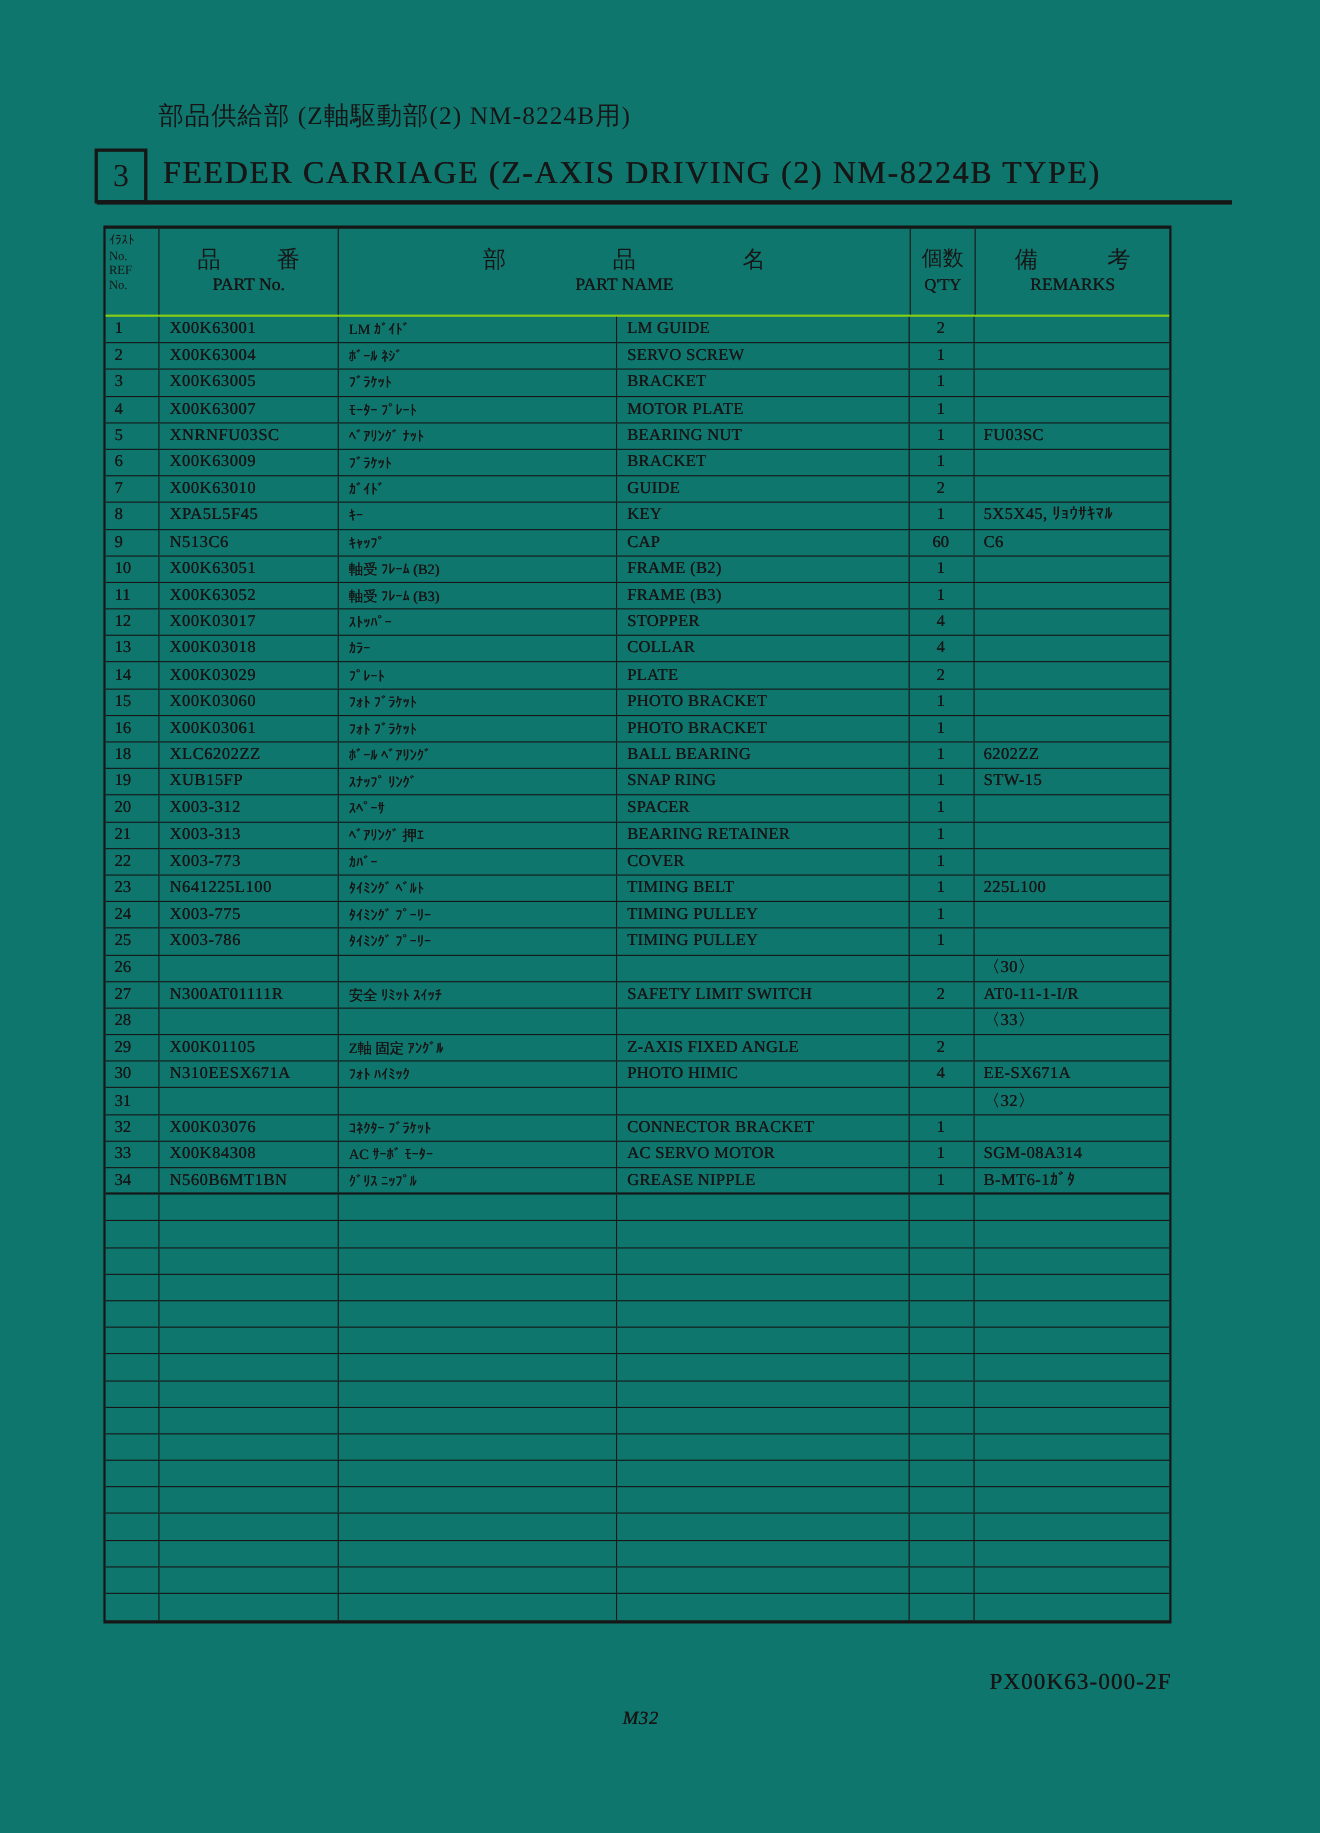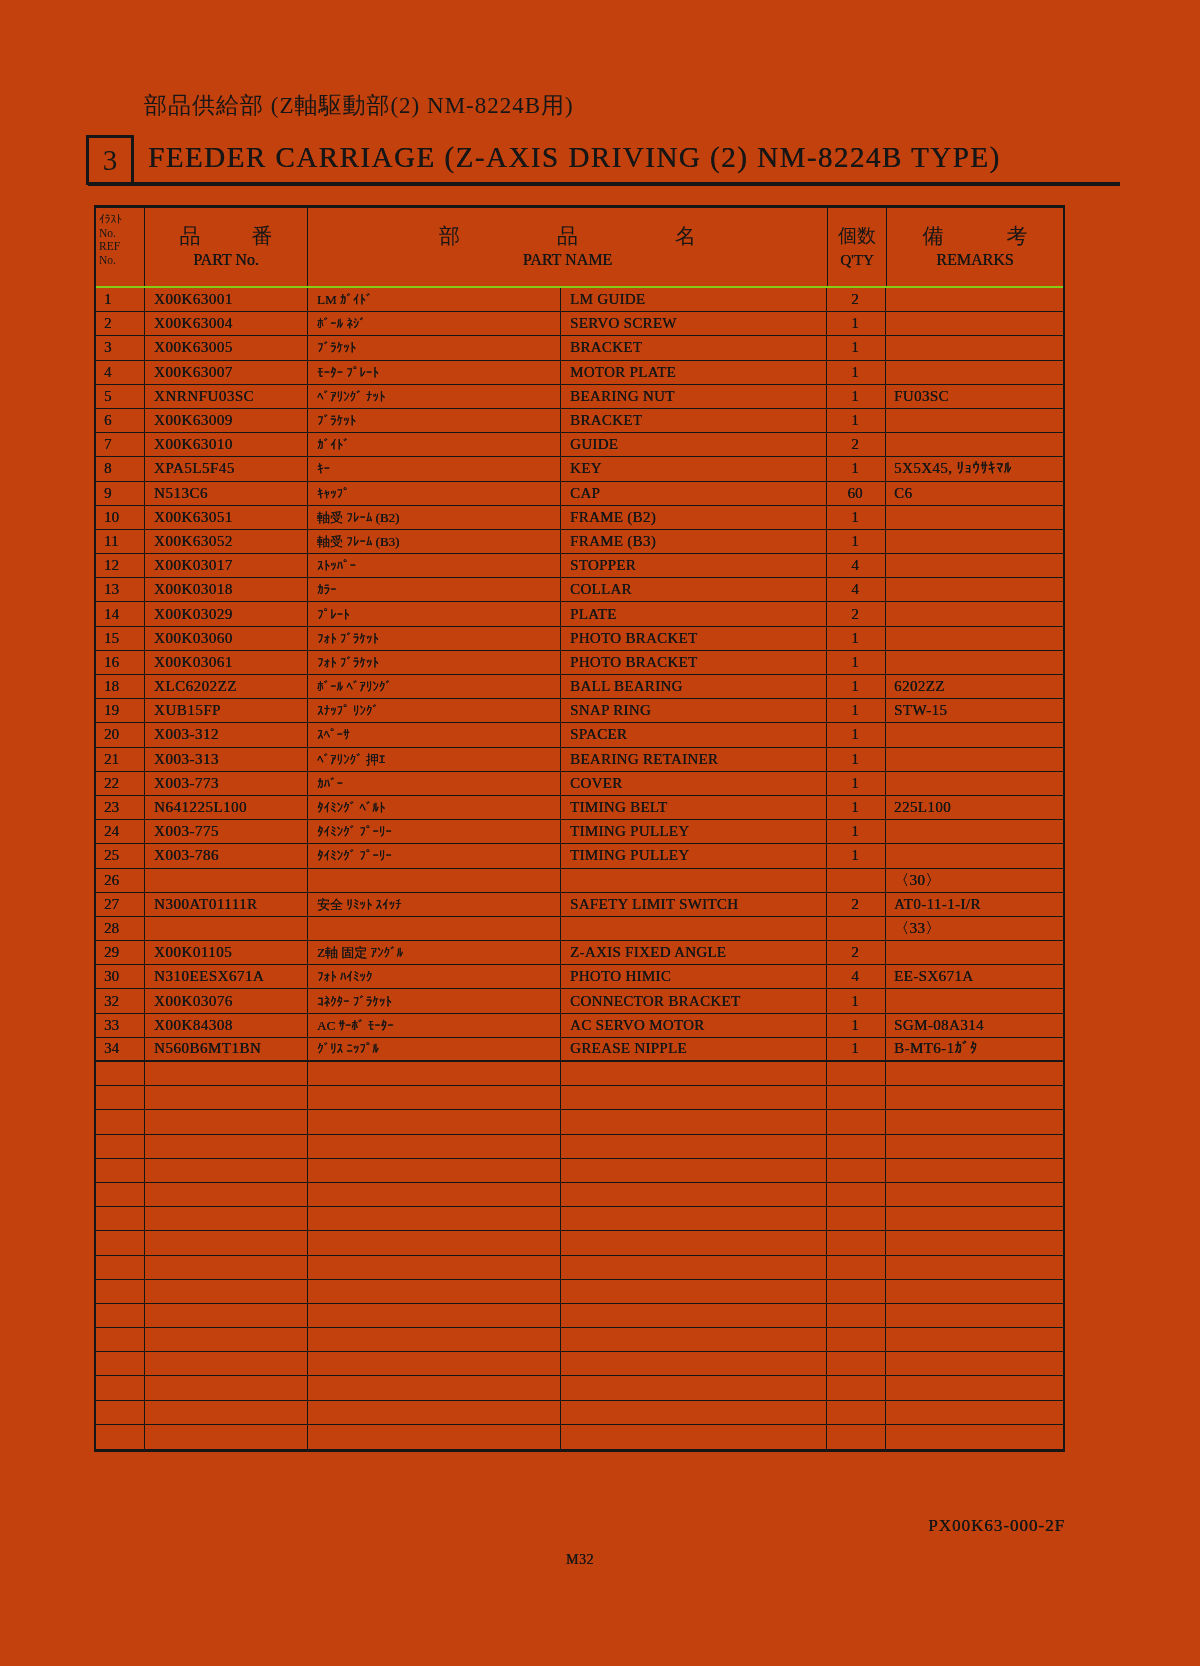--- a/index.html
+++ b/index.html
@@ -1,19 +1,19 @@
 <!DOCTYPE html>
 <html><head>
 <meta charset="utf-8">
 <style>
   html,body{margin:0;padding:0;background:#e8e8e8;}
   .page{
     position:relative;
     width:1200px;height:1666px;
-    background:#c2410c;
+    background:#0f766e;
     font-family:"Liberation Serif","DejaVu Serif",serif;
     color:#161616;
     overflow:hidden;
   }
   
   .title-jp{
     position:absolute;left:144px;top:90px;
     font-size:23px;letter-spacing:1px;white-space:nowrap;
   }
   .section-box{
@@ -74,27 +74,28 @@
   .c-ref{width:48px;padding-left:8px;}
   .c-partno{width:163px;padding-left:9px;letter-spacing:0.5px;}
   .c-namejp{width:253px;padding-left:9px;font-size:13px;}
   .c-nameen{width:266px;padding-left:9px;letter-spacing:0.3px;}
   .c-qty{width:59px;justify-content:center;padding-right:2px;}
   .c-remarks{flex:1;padding-left:8px;letter-spacing:0.4px;}
 
   
   .doc-number{
     position:absolute;right:135px;top:1516px;
-    font-size:17px;letter-spacing:1px;
+    font-size:21px;letter-spacing:1px;
     text-shadow:0.35px 0 0 #161616;
   }
   .page-number{
     position:absolute;left:566px;top:1552px;
-    font-size:14px;letter-spacing:0.5px;
+    font-size:17px;letter-spacing:0.5px;
     text-shadow:0.35px 0 0 #161616;
+    font-style:italic;
   }
 </style>
 </head>
 <body>
 
 <div class="page">
 
   <div class="title-jp">部品供給部 (Z軸駆動部(2) NM-8224B用)</div>
 
   <div class="section-box">
@@ -384,20 +385,28 @@
 
   <div class="tr">
     <div class="td c-ref">30</div>
     <div class="td c-partno">N310EESX671A</div>
     <div class="td c-namejp">ﾌｫﾄ ﾊｲﾐｯｸ</div>
     <div class="td c-nameen">PHOTO HIMIC</div>
     <div class="td c-qty">4</div>
     <div class="td c-remarks">EE-SX671A</div>
   </div>
 
+  <div class="tr">
+    <div class="td c-ref">31</div>
+    <div class="td c-partno"></div>
+    <div class="td c-namejp"></div>
+    <div class="td c-nameen"></div>
+    <div class="td c-qty"></div>
+    <div class="td c-remarks">〈32〉</div>
+  </div>
 
   <div class="tr">
     <div class="td c-ref">32</div>
     <div class="td c-partno">X00K03076</div>
     <div class="td c-namejp">ｺﾈｸﾀｰ ﾌﾞﾗｹｯﾄ</div>
     <div class="td c-nameen">CONNECTOR BRACKET</div>
     <div class="td c-qty">1</div>
     <div class="td c-remarks"></div>
   </div>
 

